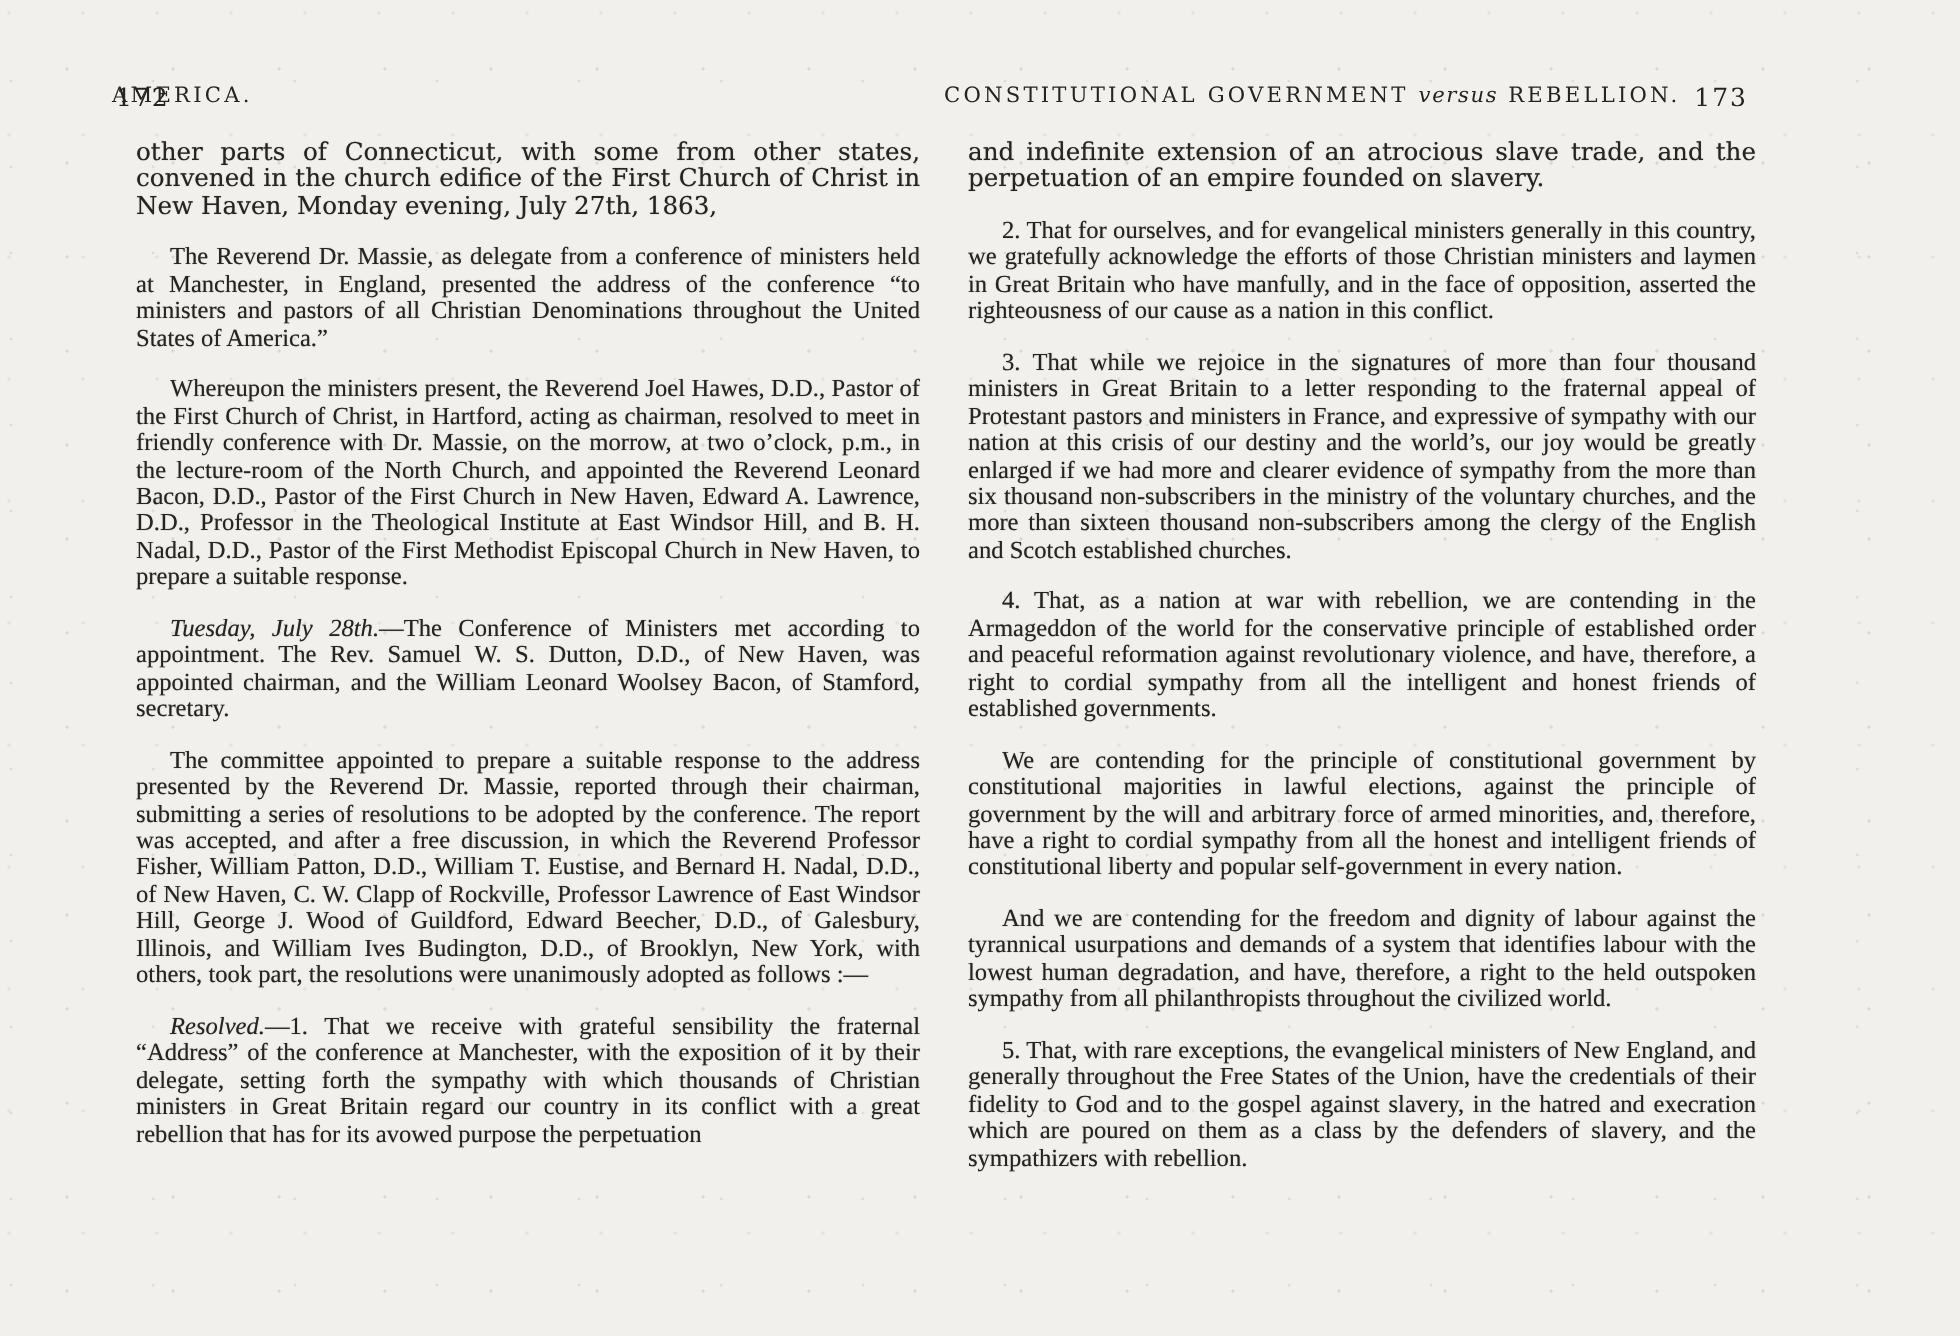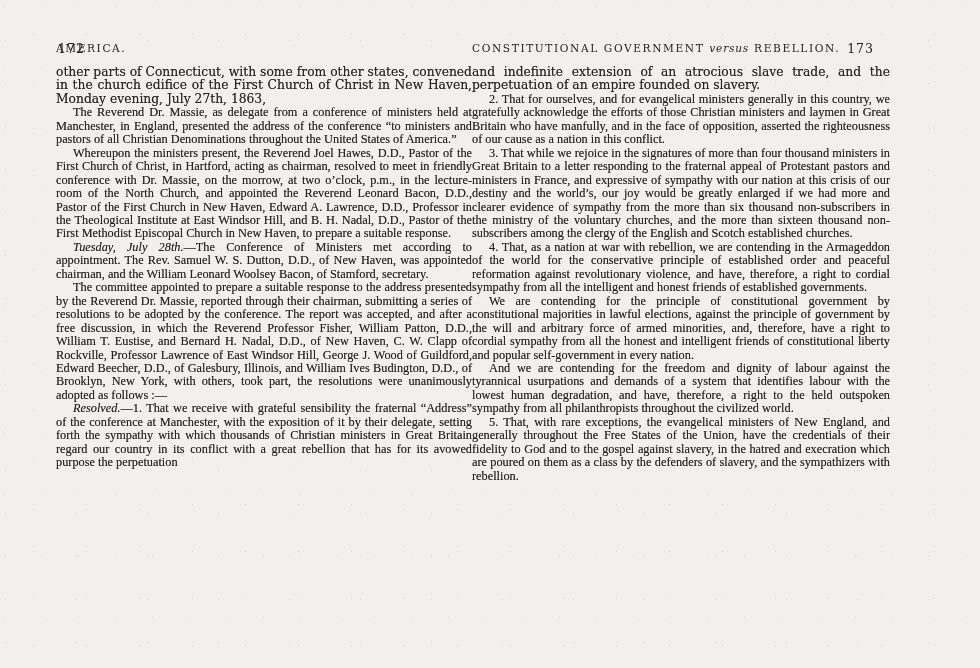--- a/index.html
+++ b/index.html
@@ -44,21 +44,21 @@
     position: absolute;
     top: -1px;
     font-size: 12.5px;
     letter-spacing: 1px;
   }
   .page-left  .folio { left: 2px; }
   .page-right .folio { right: 16px; }
   .head-italic { font-style: italic; text-transform: lowercase; letter-spacing: 0.8px; }
 
   .page-body p {
-    margin: 0;
+    margin: 12px;
     font-size: 12.3px;
     line-height: 13.45px;
     text-align: justify;
     text-shadow: 0 0 0.5px rgba(45,42,38,0.55);
   }
   .page-body p.indent { text-indent: 17px; font-family: Liberation Serif, serif; }
   .lead { font-style: italic; }
 </style>
 </head>
 <body>

